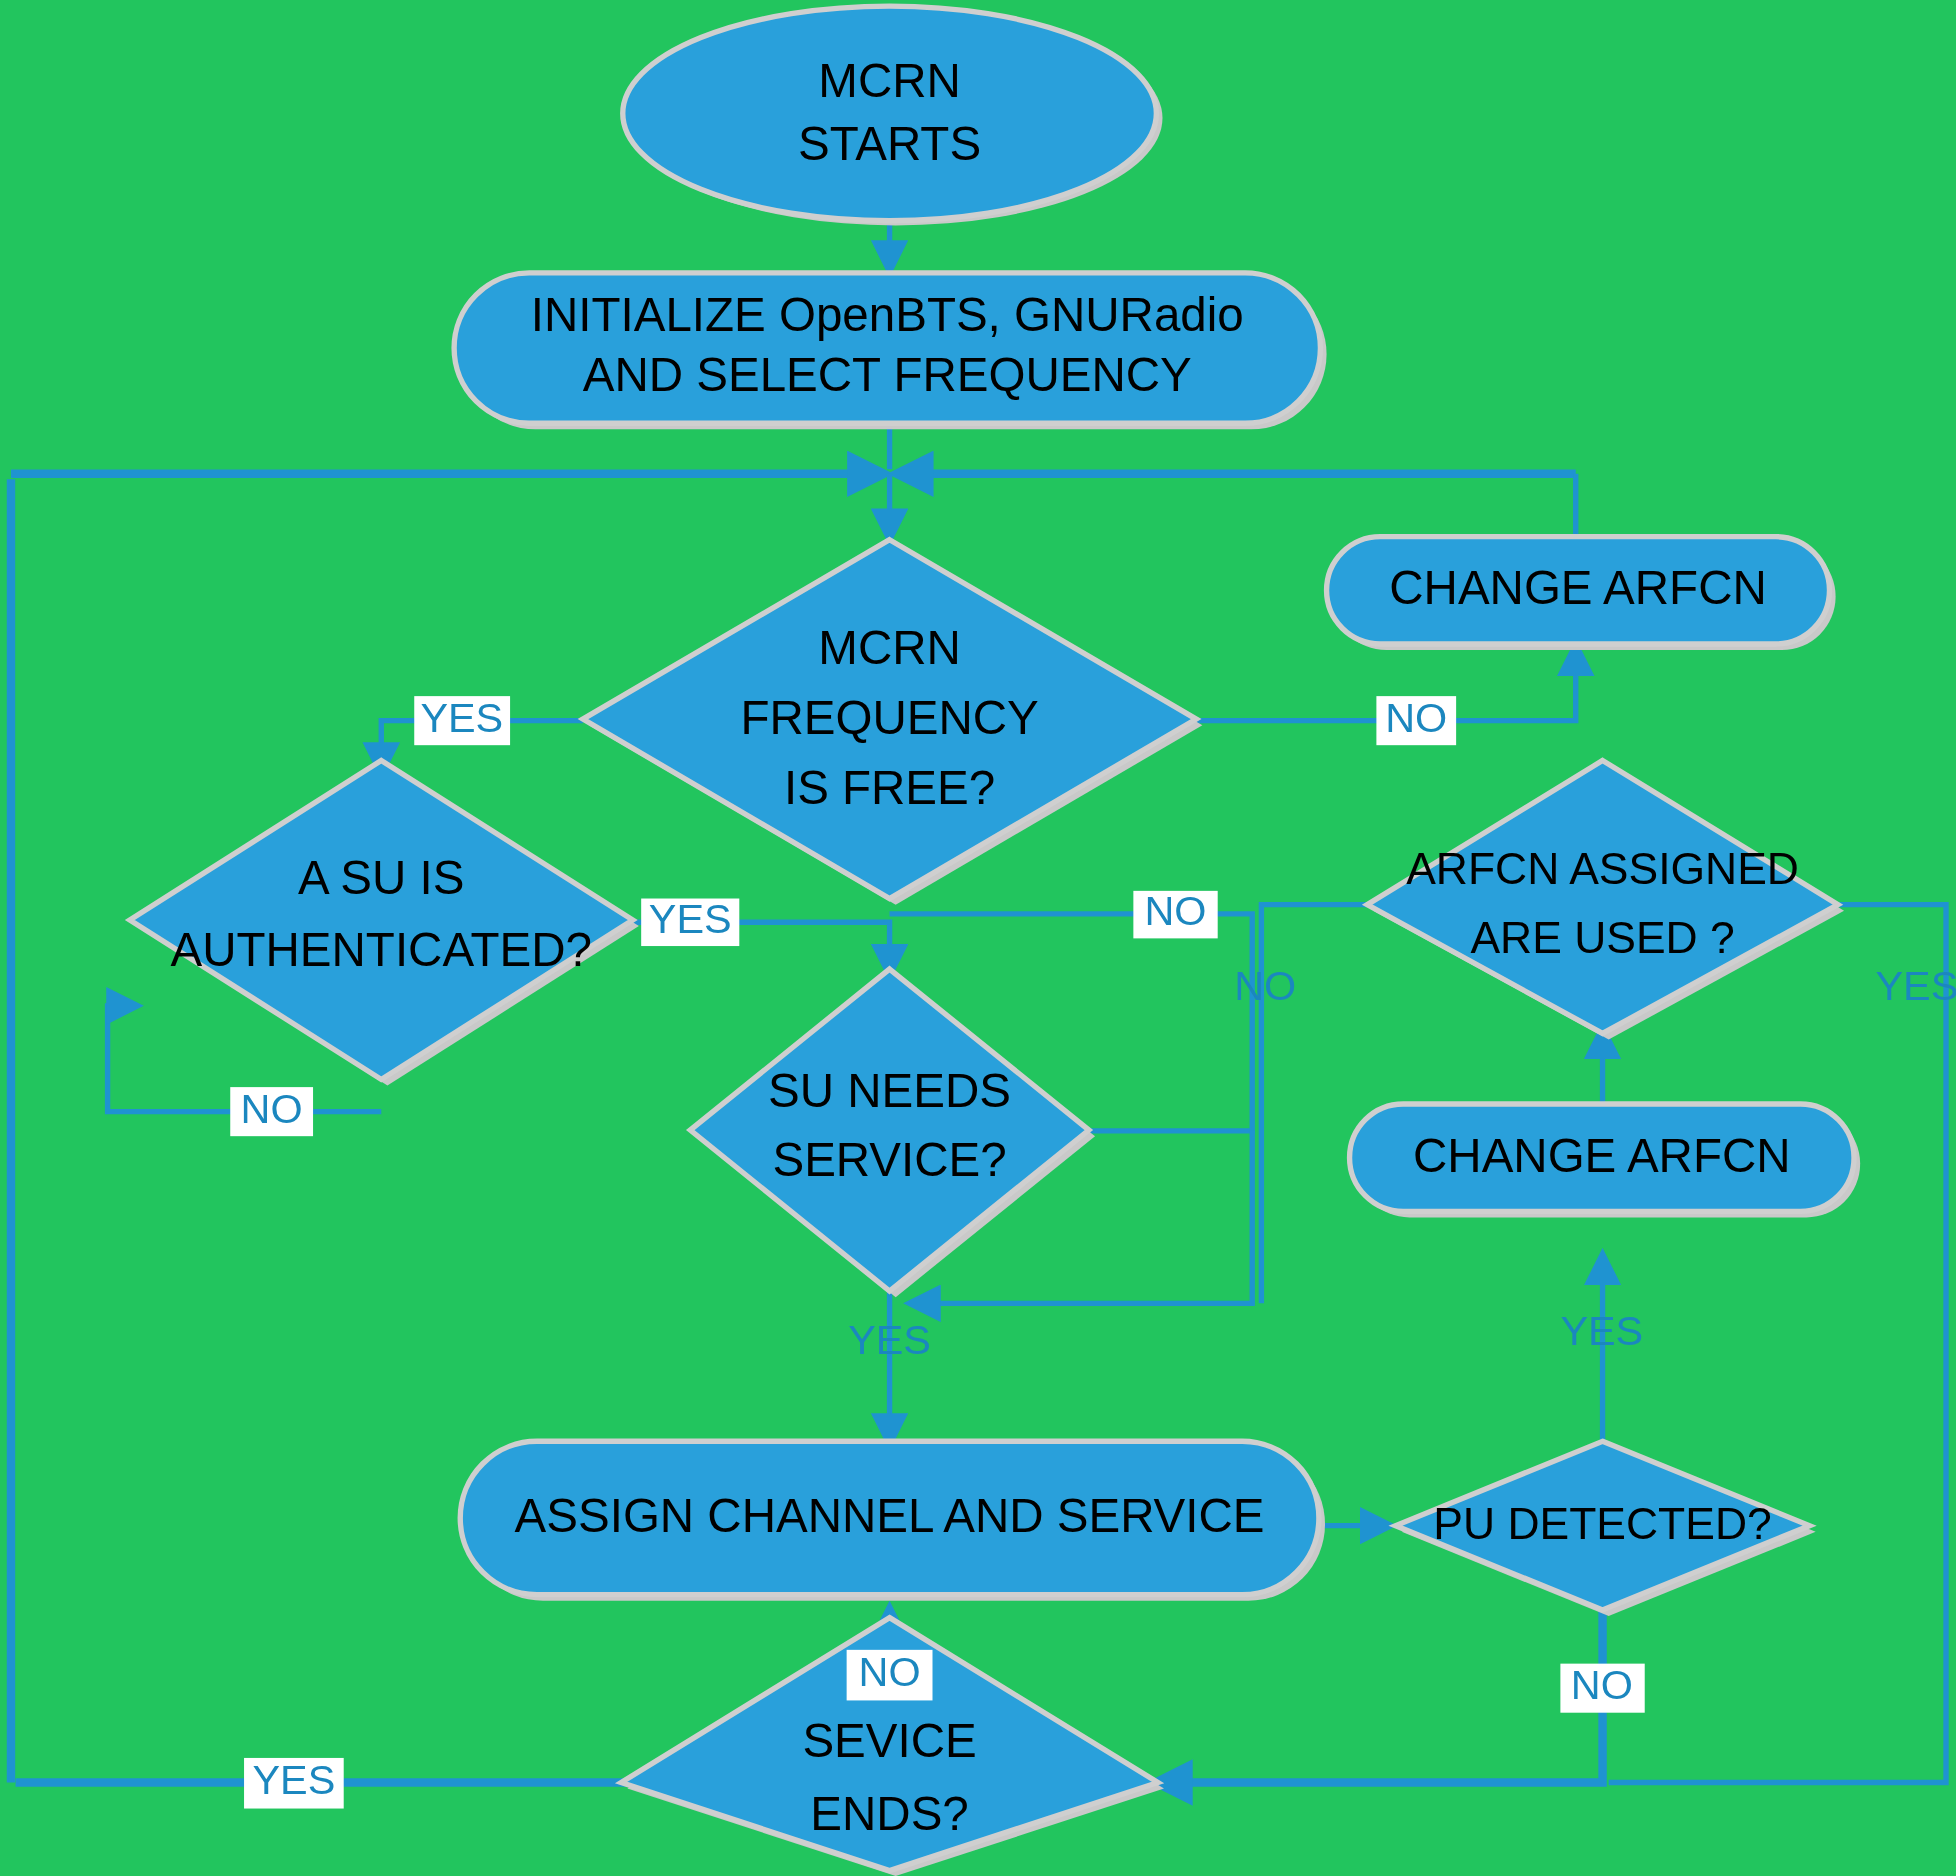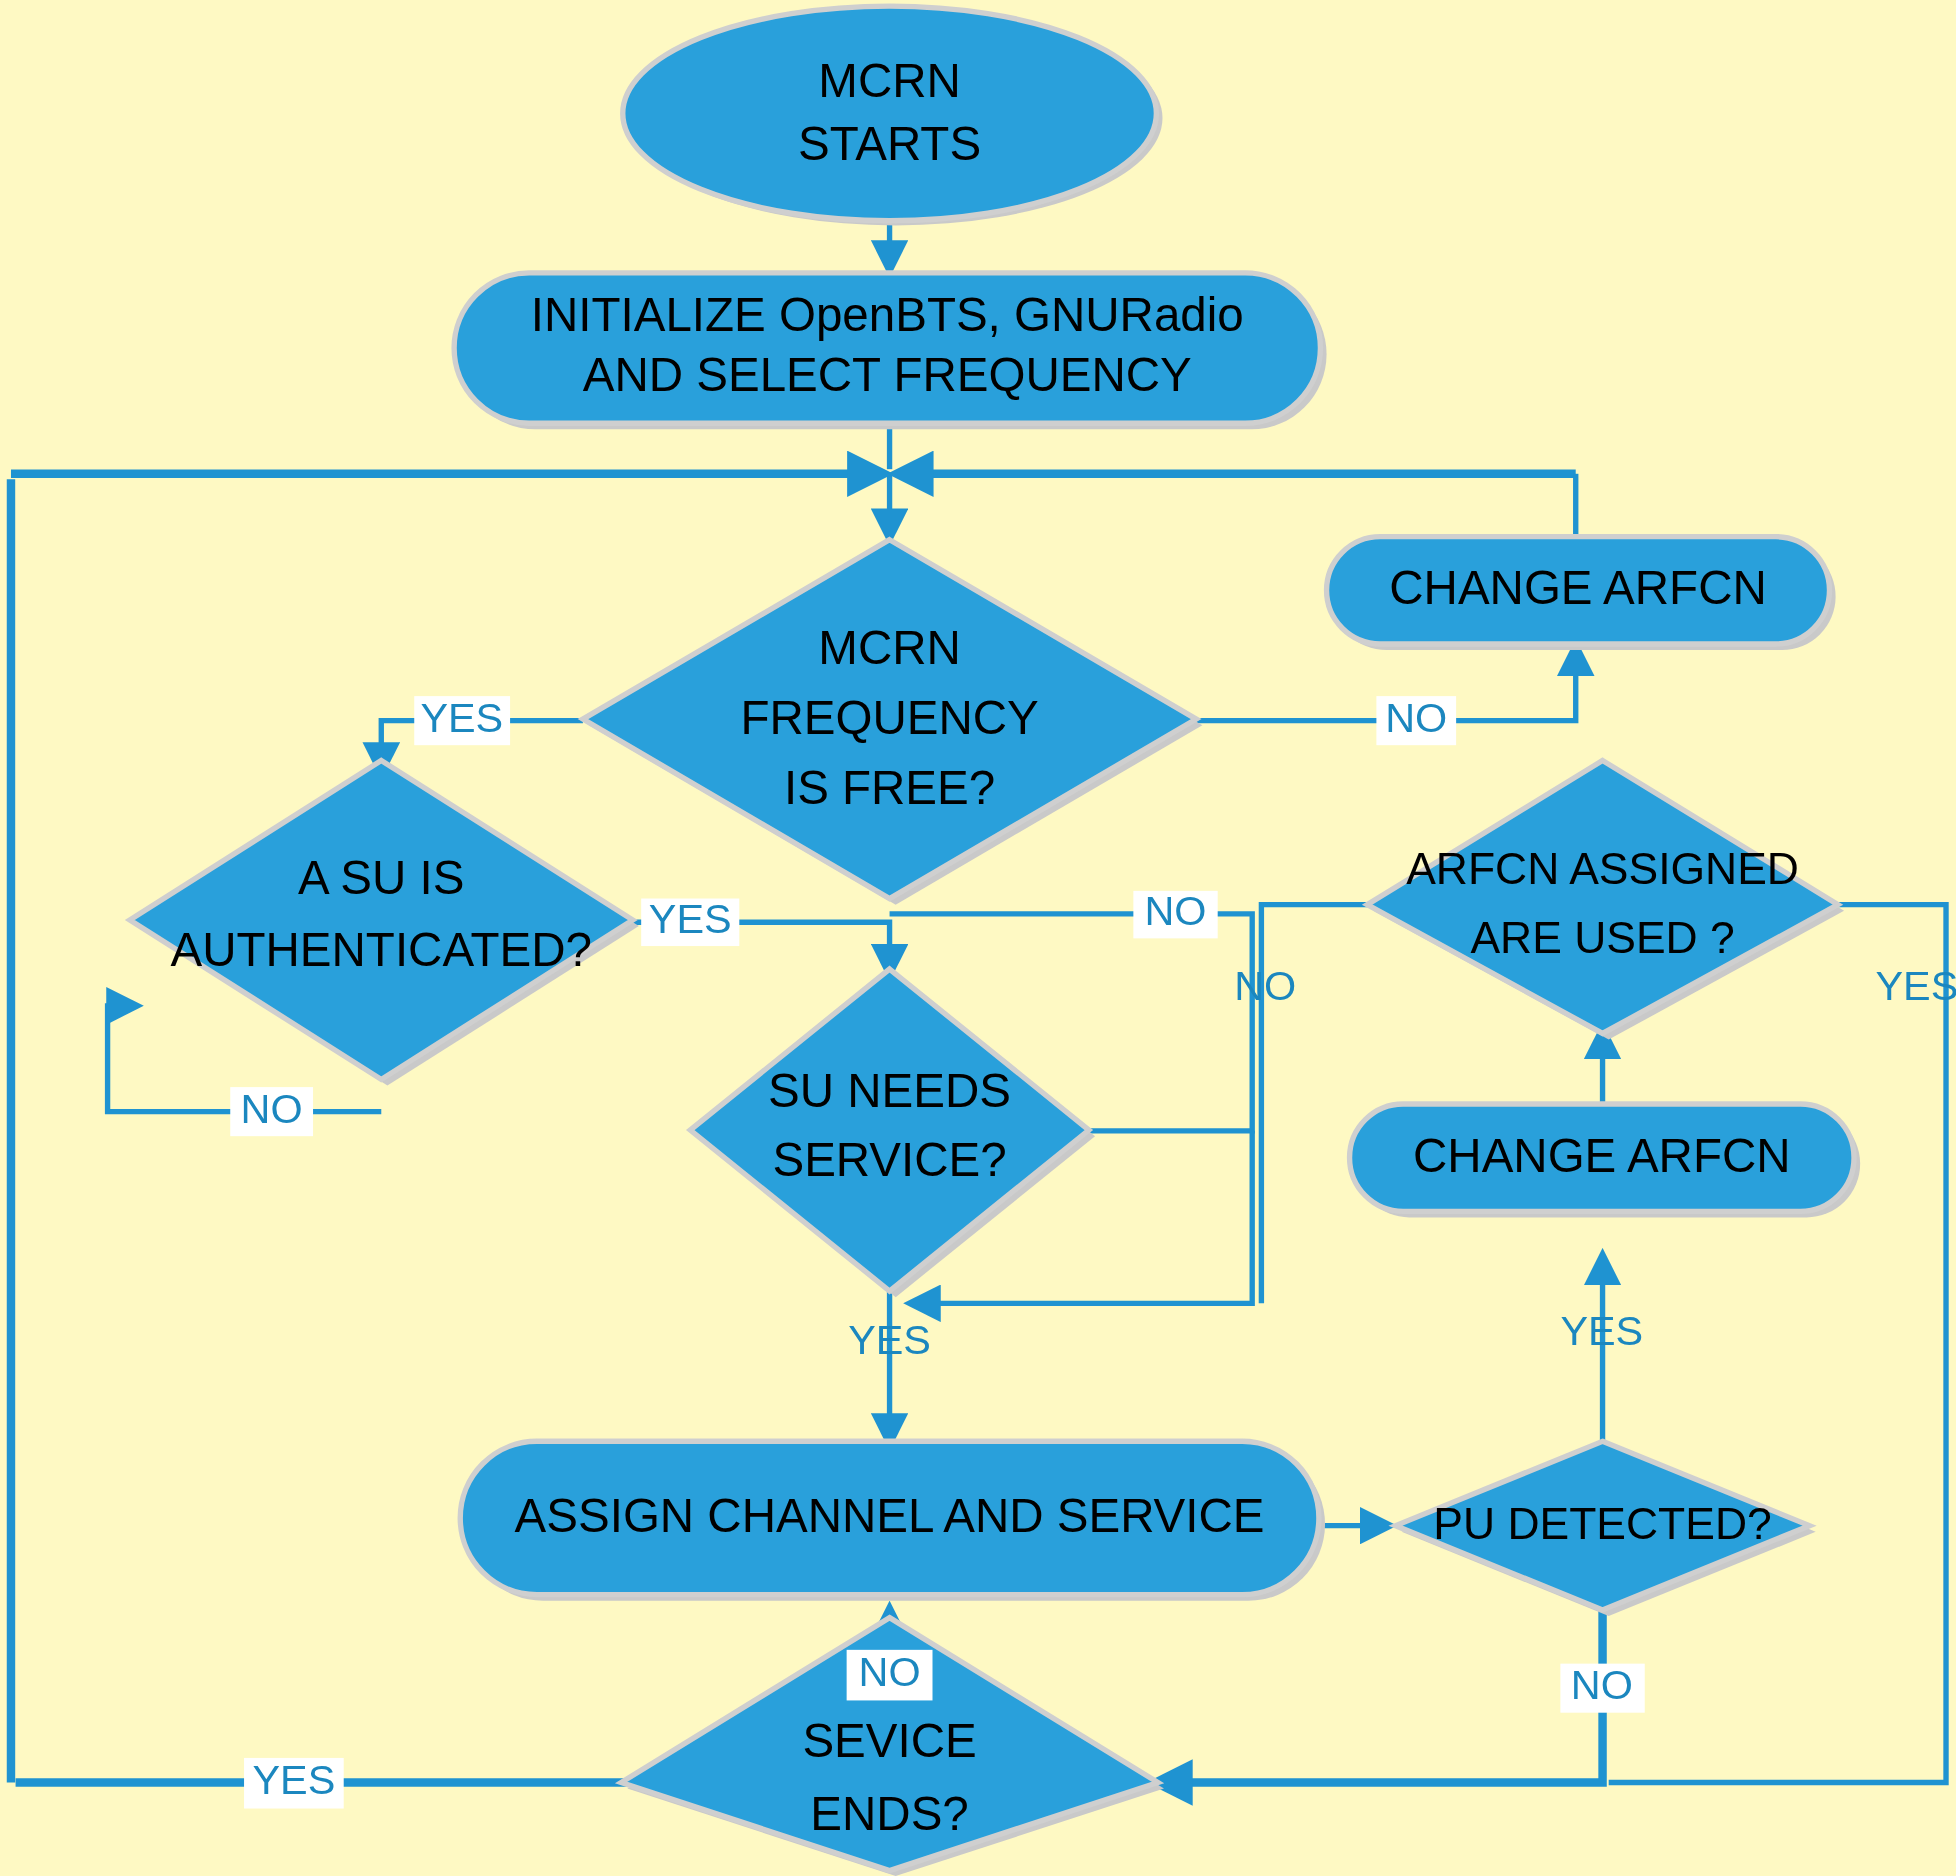--- a/index.html
+++ b/index.html
@@ -4,21 +4,21 @@
 <style>
   html, body {
     margin: 0;
     padding: 0;
     background: #ffffff;
   }
   #stage {
     position: relative;
     width: 1957px;
     height: 1876px;
-    background: #fef9c3;
+    background: #22c55e;
     overflow: hidden;
   }
   svg#flow {
     display: block;
     width: 1957px;
     height: 1876px;
   }
   .node-text {
     font-family: "Liberation Sans", sans-serif;
     fill: #000000;

